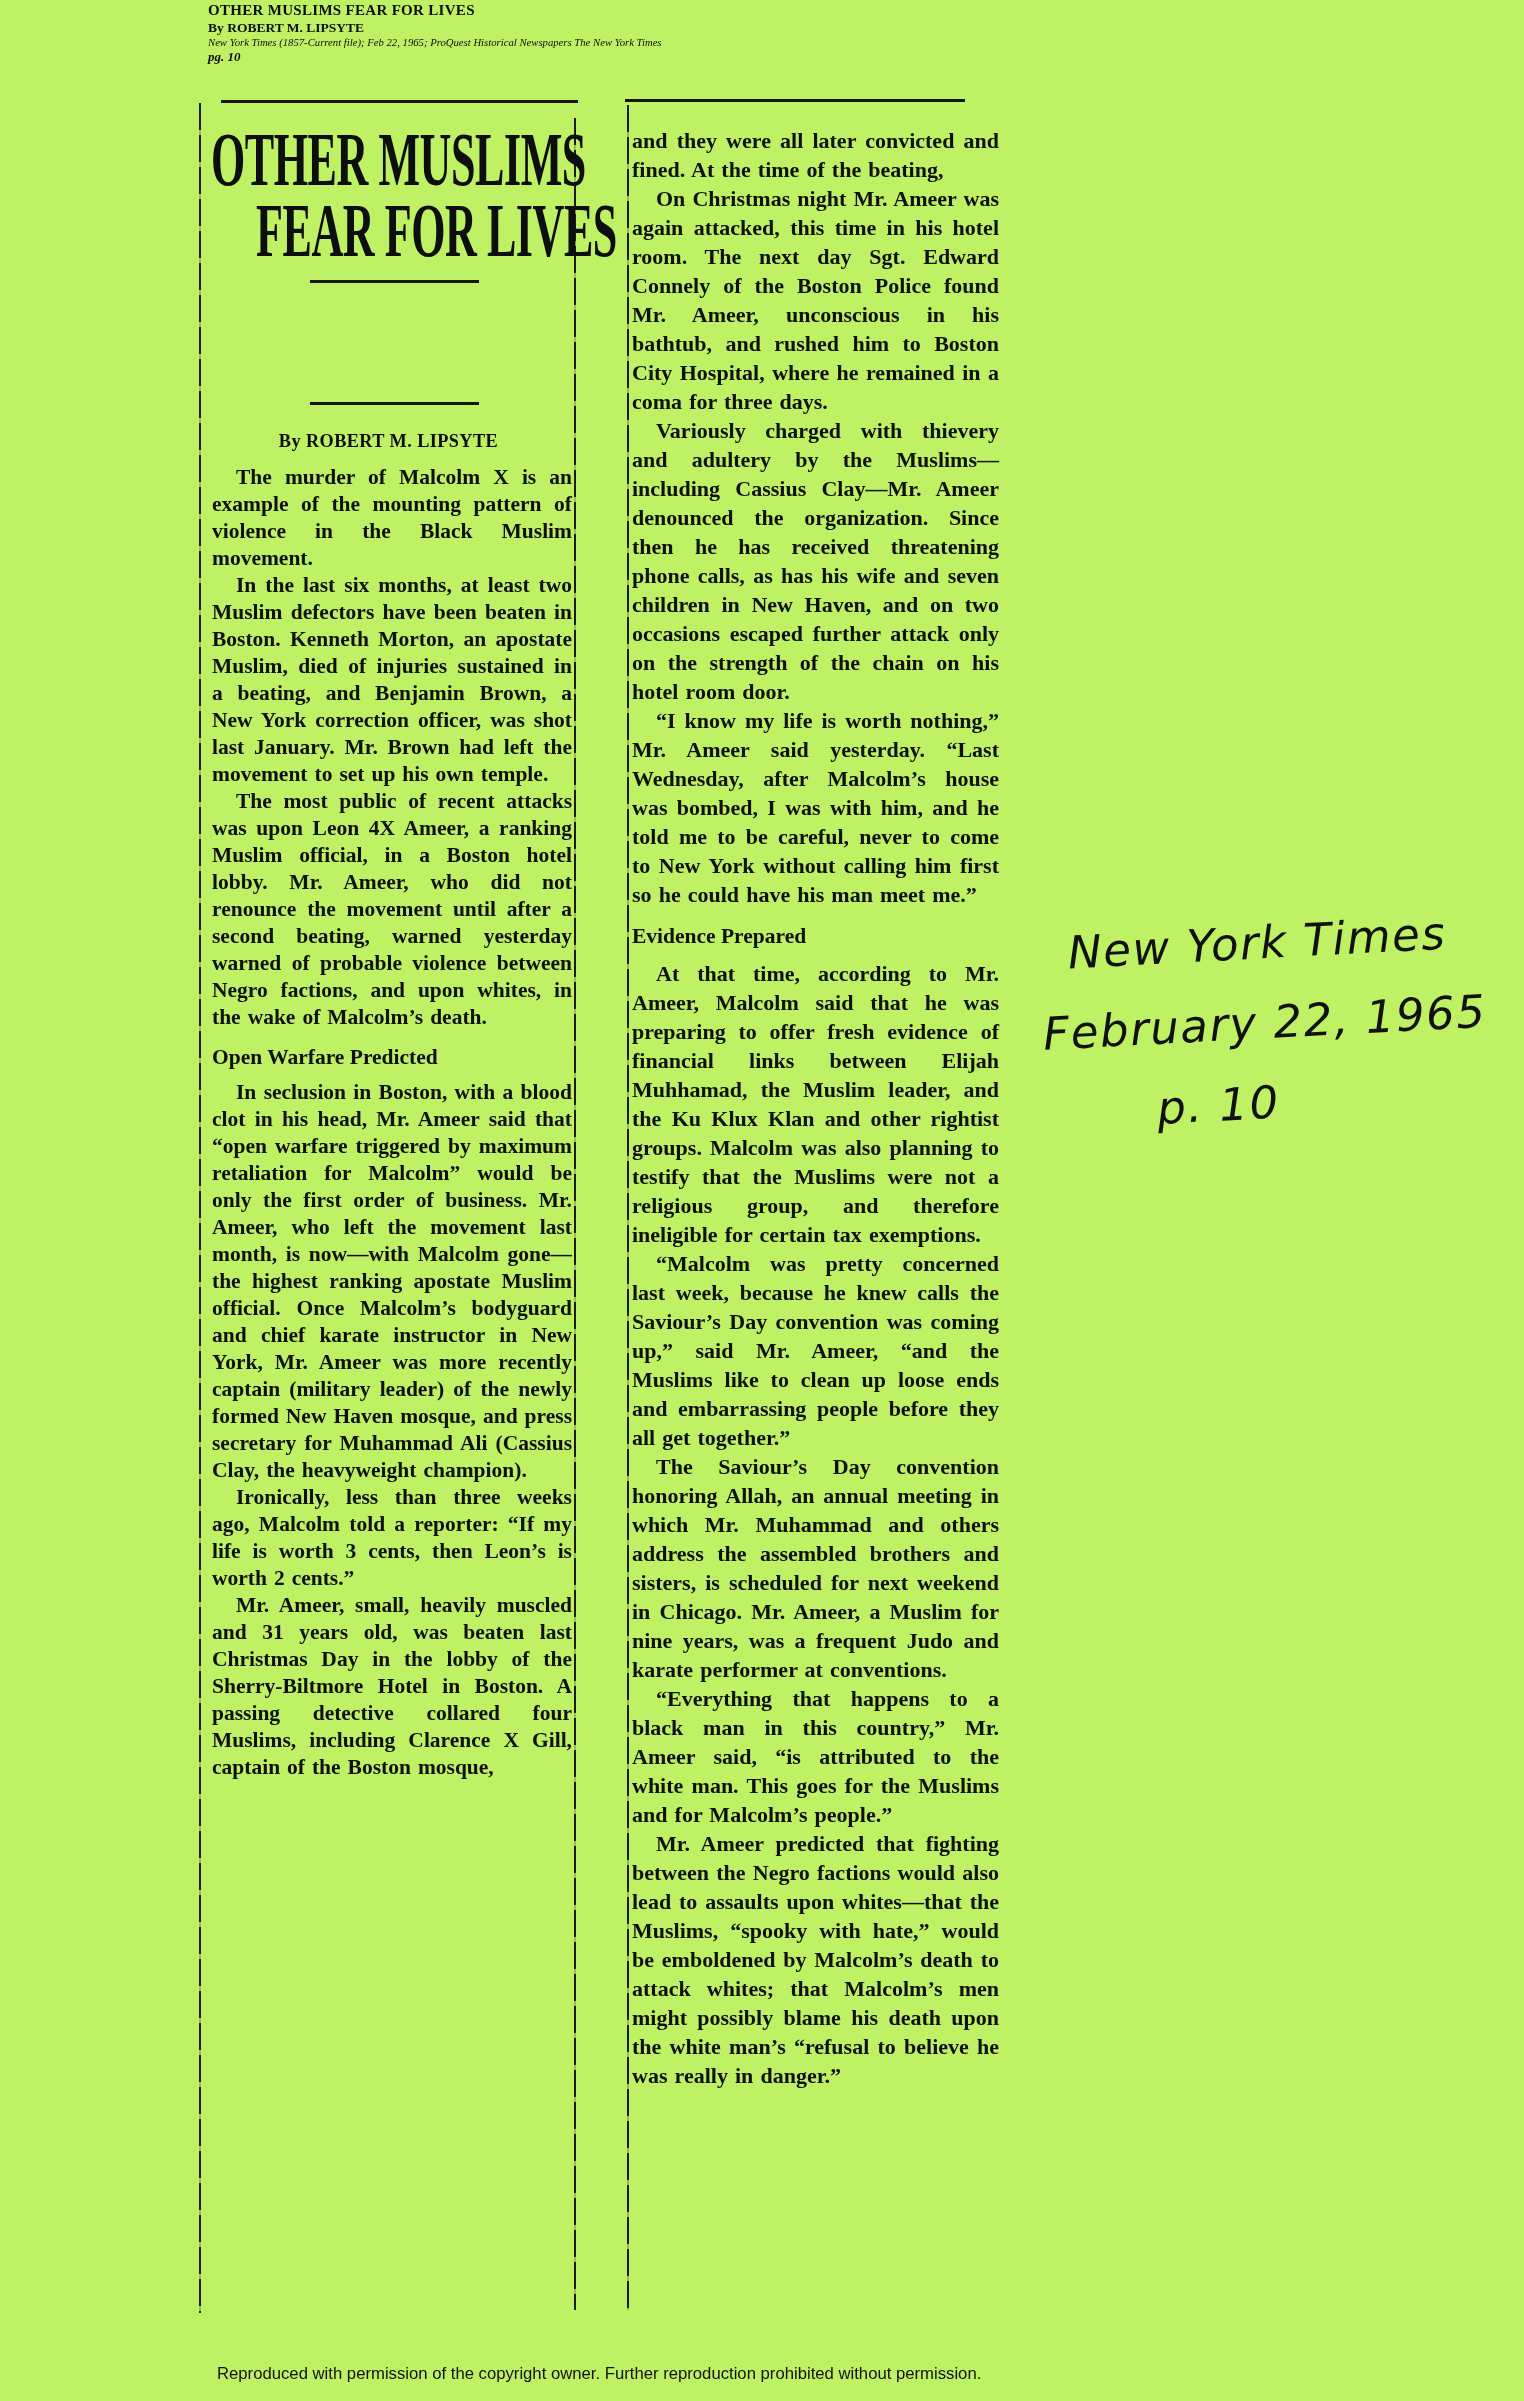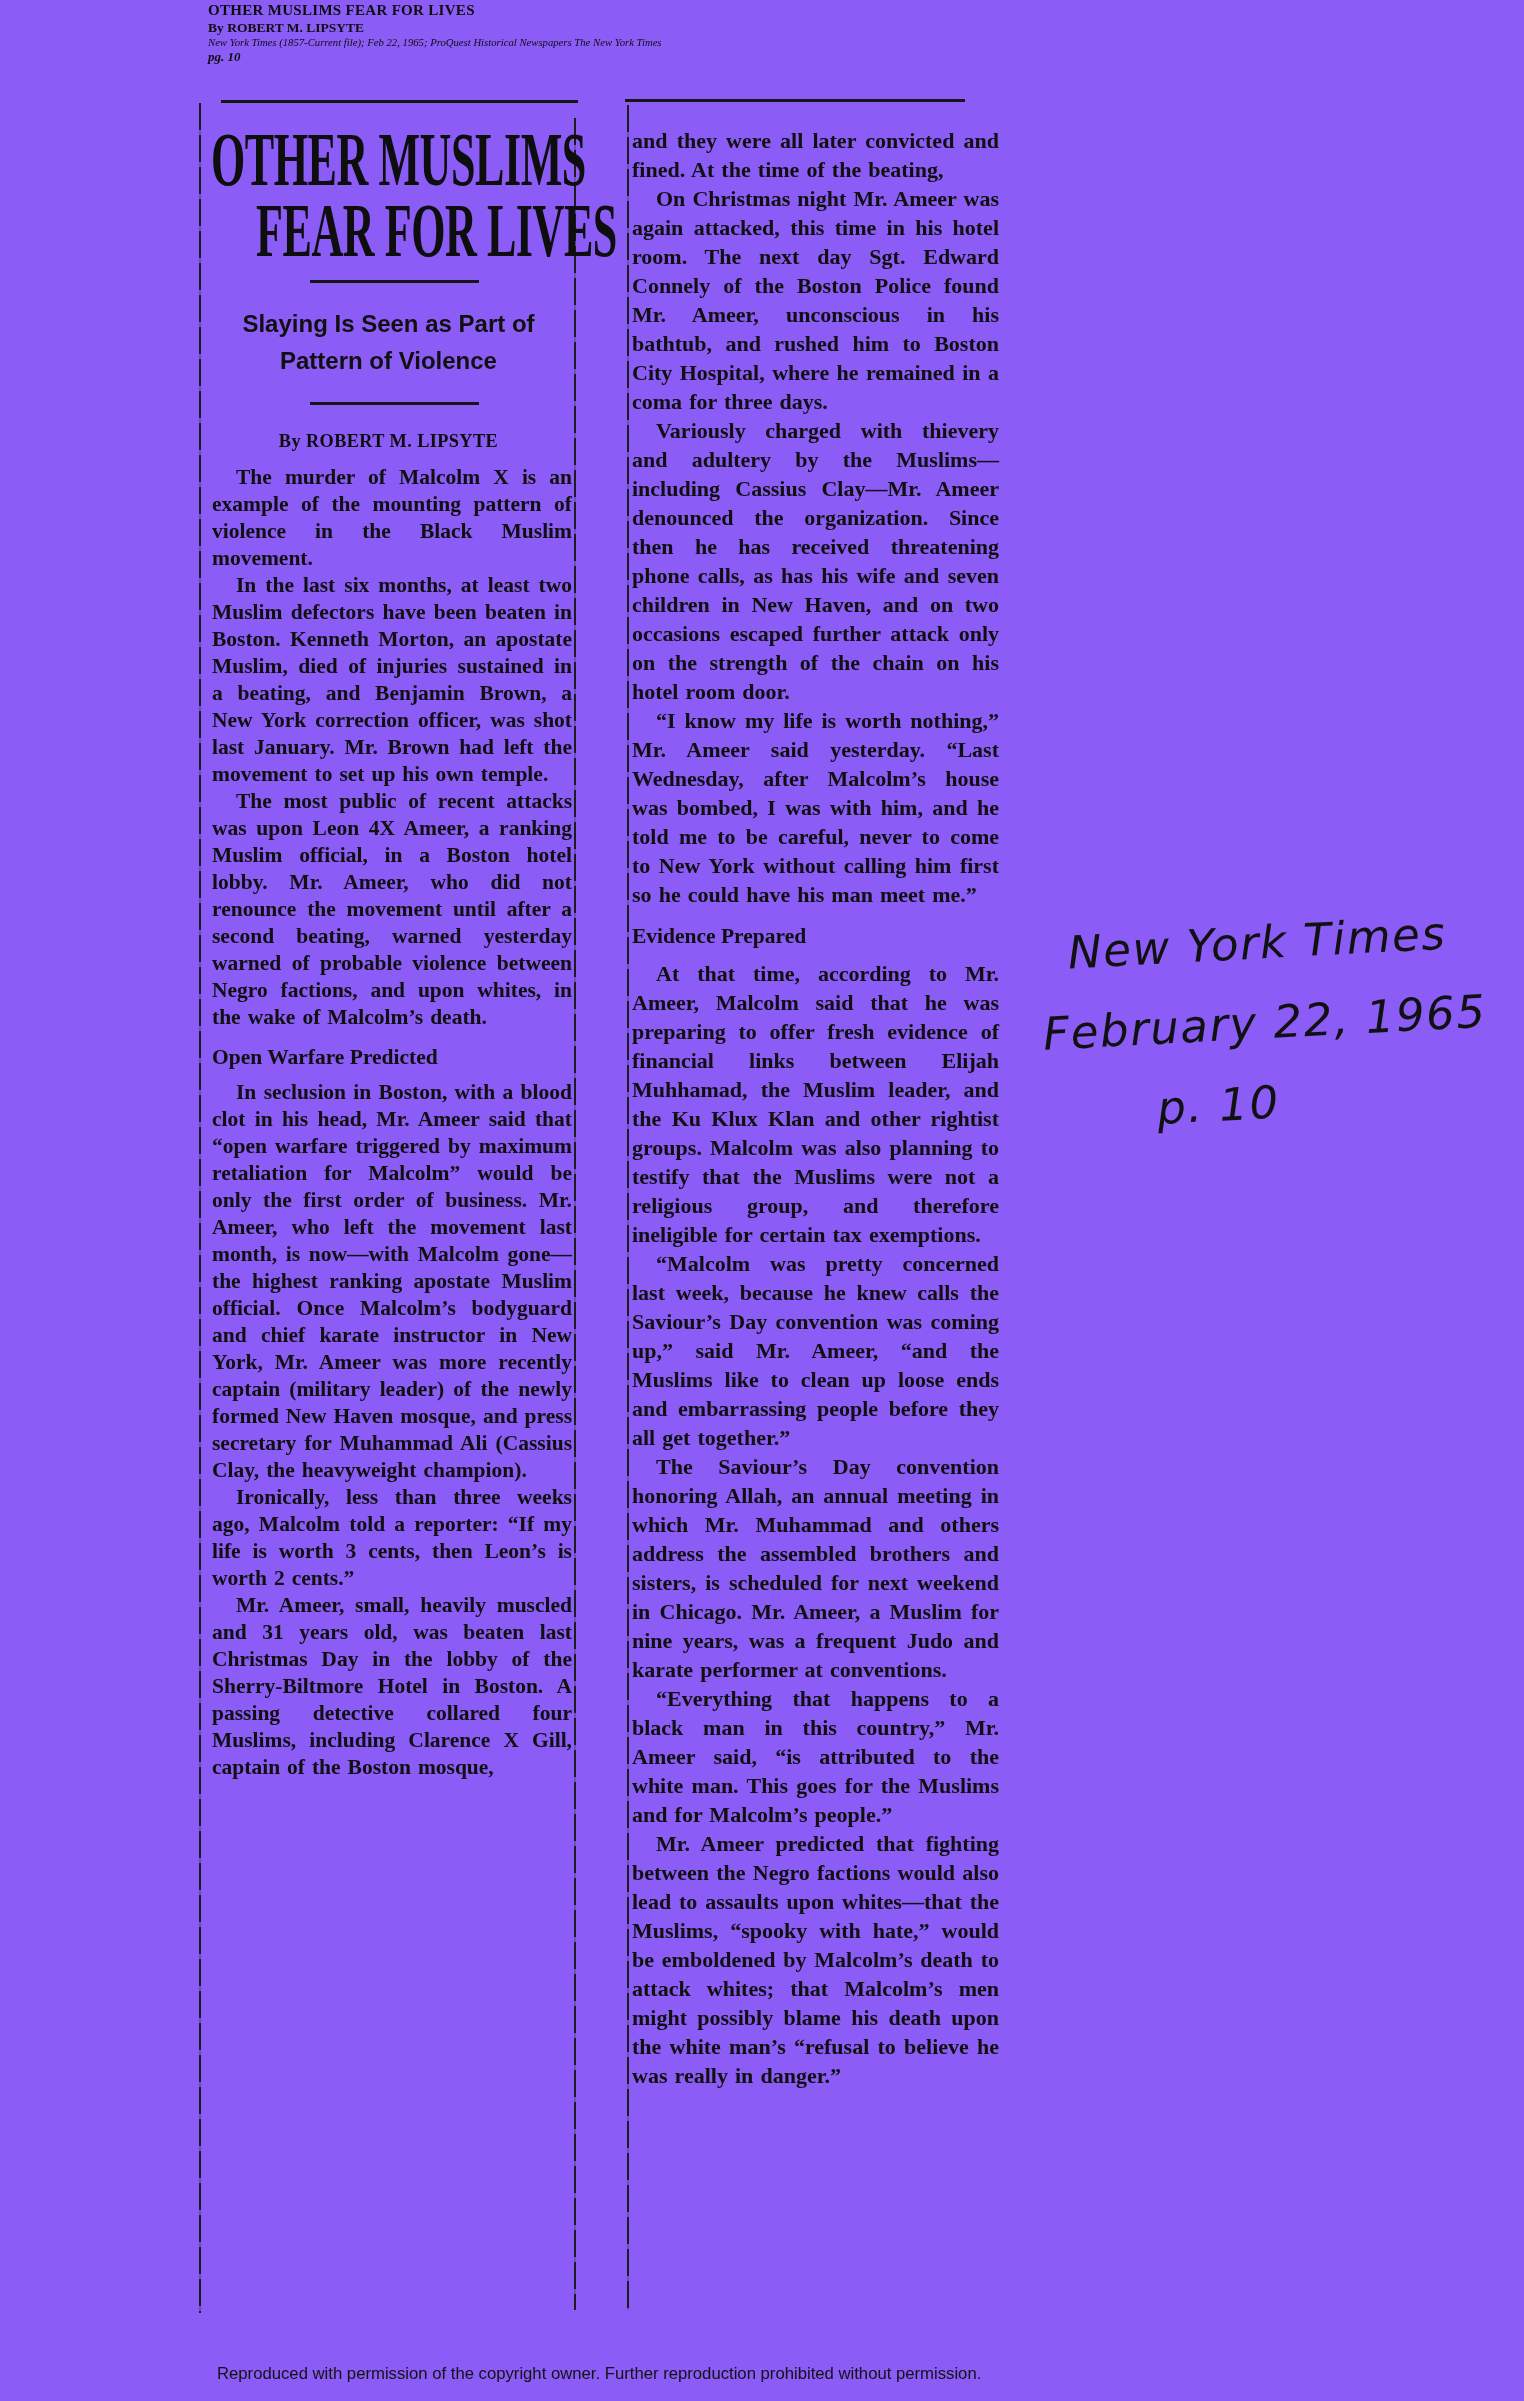--- a/index.html
+++ b/index.html
@@ -1,19 +1,19 @@
 <!DOCTYPE html>
 <html style="font-size:12.7px"><head>
 <meta charset="utf-8">
 <style>
   html,body{margin:0;padding:0;background:#e8e8e6;}
   .page{
     position:relative;
     width:1524px;height:2401px;
-    background:#8b5cf6;
+    background:#bef264;
     font-family:"Liberation Serif", serif;
     color:#0e0e0e;
     overflow:hidden;
   }
   
   .hdr-title{position:absolute;left:208px;top:2.4px;font-weight:bold;font-size:15px;letter-spacing:0.3px;}
   .hdr-byline{position:absolute;left:208px;top:20px;font-weight:bold;font-size:13.5px;}
   .hdr-cite{position:absolute;left:208px;top:36px;font-style:italic;font-size:10.7px;}
   .hdr-pg{position:absolute;left:208px;top:49px;font-style:italic;font-size:13px;font-weight:bold;}
   
@@ -82,24 +82,20 @@
   <div class="rule" style="left:625px;top:99px;width:340px;height:3.2px;"></div>
   <div class="vrule" style="left:199px;top:103px;height:2210px;"></div>
   <div class="vrule" style="left:574px;top:118px;height:2192px;"></div>
   <div class="vrule" style="left:627px;top:105px;height:2205px;"></div>
 
   <div class="headline" style="left:211px;top:121px;">OTHER MUSLIMS</div>
   <div class="headline" style="left:256px;top:192px;">FEAR FOR LIVES</div>
 
   <div class="rule" style="left:310px;top:280px;width:169px;height:3.2px;"></div>
 
-  <div class="deck">
-    <div>Slaying Is Seen as Part of</div>
-    <div>Pattern of Violence</div>
-  </div>
 
   <div class="rule" style="left:310px;top:402px;width:169px;height:3.2px;"></div>
 
   <div class="art-byline">By ROBERT M. LIPSYTE</div>
 
   <div class="col" id="col1">
     <p>The murder of Malcolm X is an example of the mounting pattern of violence in the Black Muslim movement.</p>
     <p>In the last six months, at least two Muslim defectors have been beaten in Boston. Kenneth Morton, an apostate Muslim, died of injuries sustained in a beating, and Benjamin Brown, a New York correction officer, was shot last January. Mr. Brown had left the movement to set up his own temple.</p>
     <p>The most public of recent attacks was upon Leon 4X Ameer, a ranking Muslim official, in a Boston hotel lobby. Mr. Ameer, who did not renounce the movement until after a second beating, warned yesterday warned of probable violence between Negro factions, and upon whites, in the wake of Malcolm’s death.</p>
     <div class="sec-head">Open Warfare Predicted</div>

